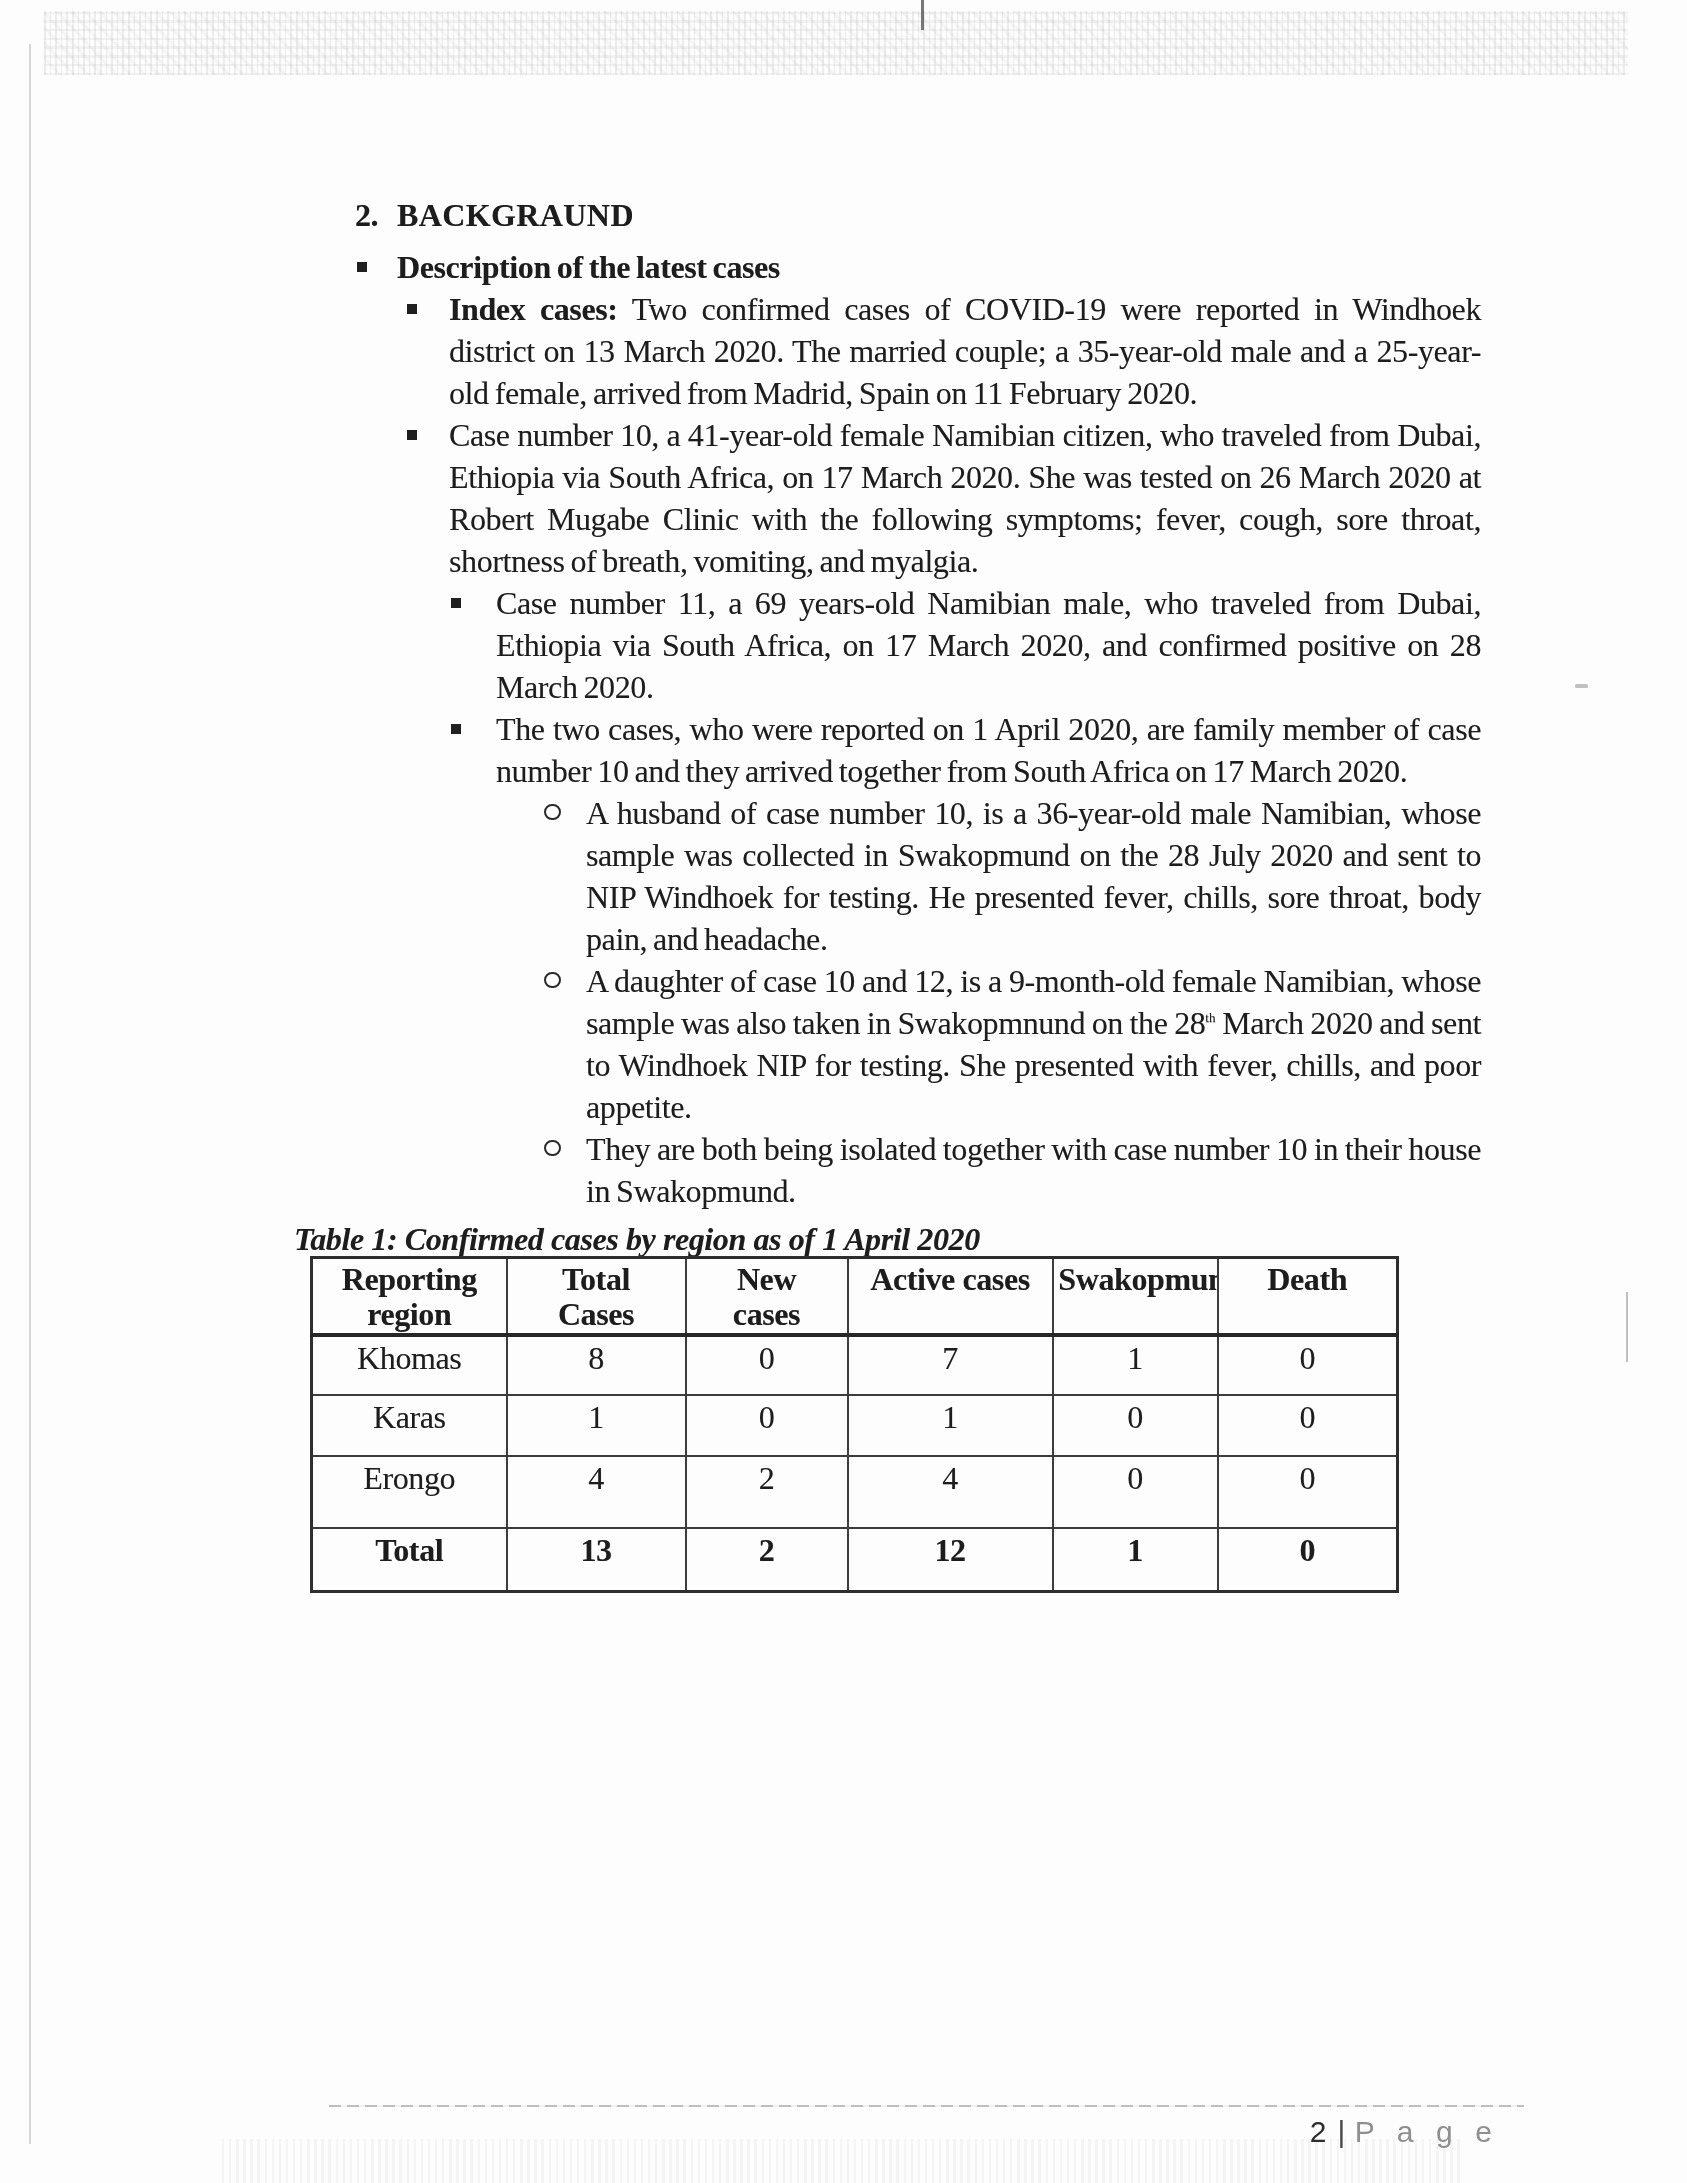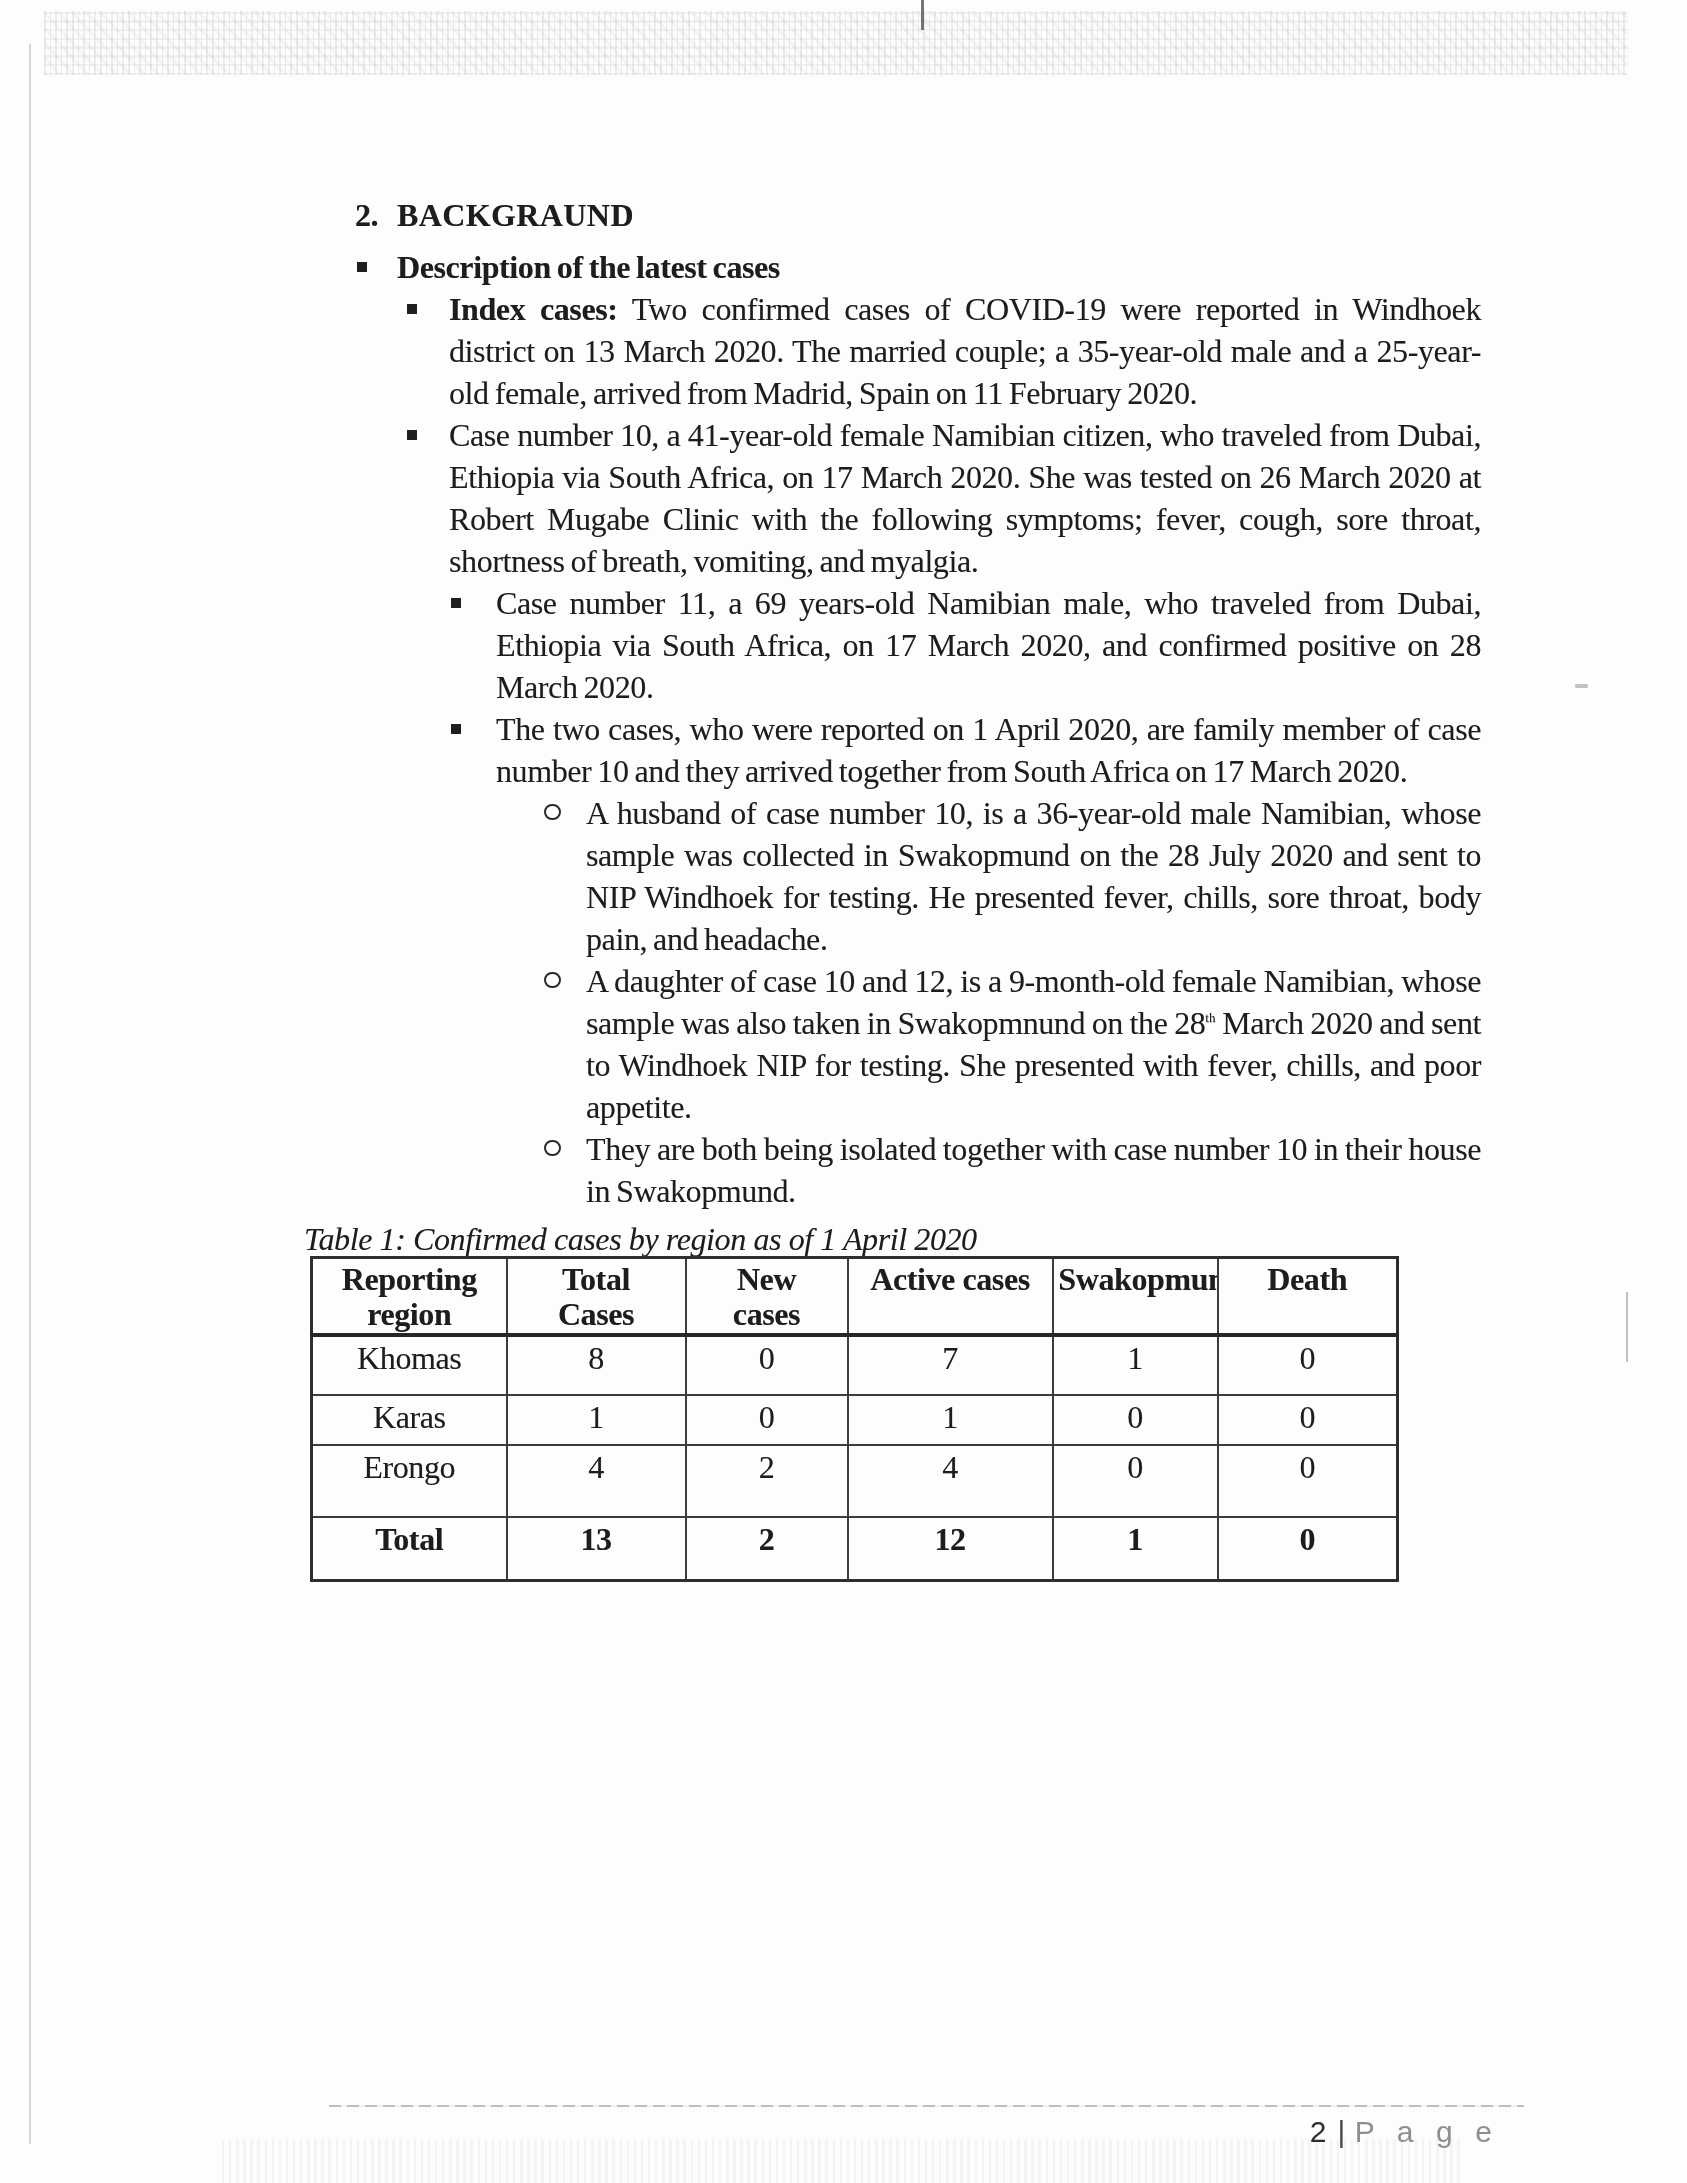--- a/index.html
+++ b/index.html
@@ -45,40 +45,40 @@
   .marker{position:absolute;display:block;}
   .marker.sq{width:10.3px;height:10.3px;background:#1f1f1f;top:16px;}
   .marker.circ{width:12.7px;height:12.7px;border:2.4px solid #2a2a2a;border-radius:50%;background:transparent;top:12px;}
   .lvl1 .marker{left:1.6px;}   .lvl1 .text{padding-left:42px;}
   .lvl2 .marker{left:52px;}  .lvl2 .text{padding-left:94px;}
   .lvl3 .marker{left:96px;} .lvl3 .text{padding-left:141px;}
   .lvl4 .marker{left:189px;} .lvl4 .text{padding-left:231px;}
   sup{font-size:13px;line-height:0;vertical-align:super;letter-spacing:0;}
   
   .tbl-caption{
-    position:absolute;left:304px;top:1221px;width:873px;
-    font-size:32px;font-weight:normal;font-style:italic;letter-spacing:-0.4px;
+    position:absolute;left:294px;top:1221px;width:873px;
+    font-size:32px;font-weight:bold;font-style:italic;letter-spacing:-0.4px;
     text-shadow:0.2px 0.3px 0.6px rgba(25,25,25,.35);
   }
   table.cases{
     position:absolute;left:310px;top:1256px;
     border-collapse:collapse;table-layout:fixed;
     width:1086px;
     font-size:32px;letter-spacing:-0.4px;
     text-shadow:0.2px 0.3px 0.6px rgba(25,25,25,.35);
     border:3.2px solid #2e2e2e;
   }
   table.cases th,table.cases td{
     border:2.4px solid #3c3c3c;
     vertical-align:top;text-align:center;
     padding:3.2px 4.8px 0 4.8px;overflow:hidden;
   }
   table.cases th{font-weight:bold;line-height:35px;white-space:pre-line;border-bottom:4px solid #272727;}
   table.cases td{line-height:37px;margin-top:36px;}
-  tr.r-head{height:77px;} tr.r1{height:60px;} tr.r2{height:50px;} tr.r3{height:72px;} tr.r4{height:64px;}
+  tr.r-head{height:77px;} tr.r1{height:60px;} tr.r2{height:61px;} tr.r3{height:72px;} tr.r4{height:64px;}
   tr.total-row td{font-weight:bold;}
   
   .footer-rule{
     position:absolute;left:329px;top:2105px;width:1195px;height:1.6px;
     background:repeating-linear-gradient(90deg,#b3b3b3 0 12px, rgba(179,179,179,.2) 12px 18px);
     opacity:.85;
   }
   .footer{
     position:absolute;right:188px;top:2113px;
     font-family:"Liberation Sans","DejaVu Sans",sans-serif;

